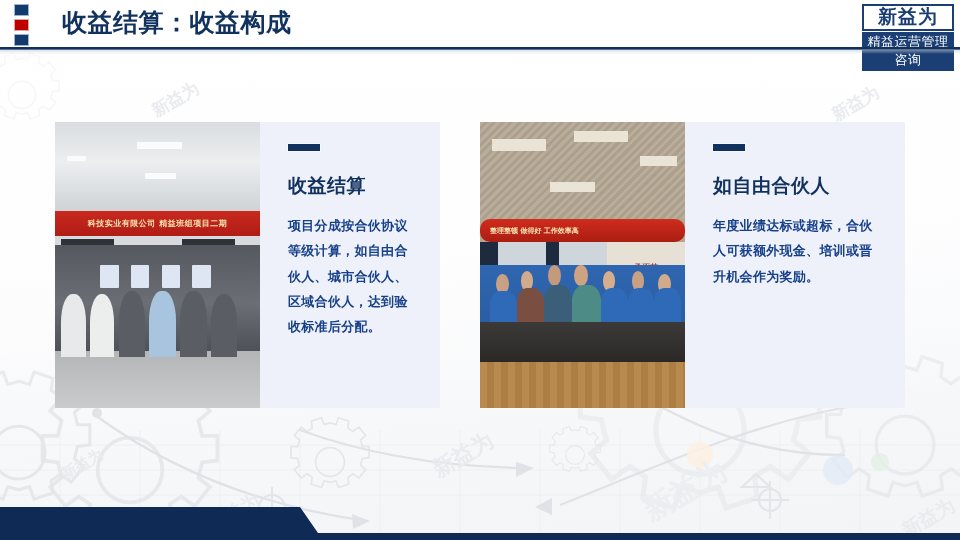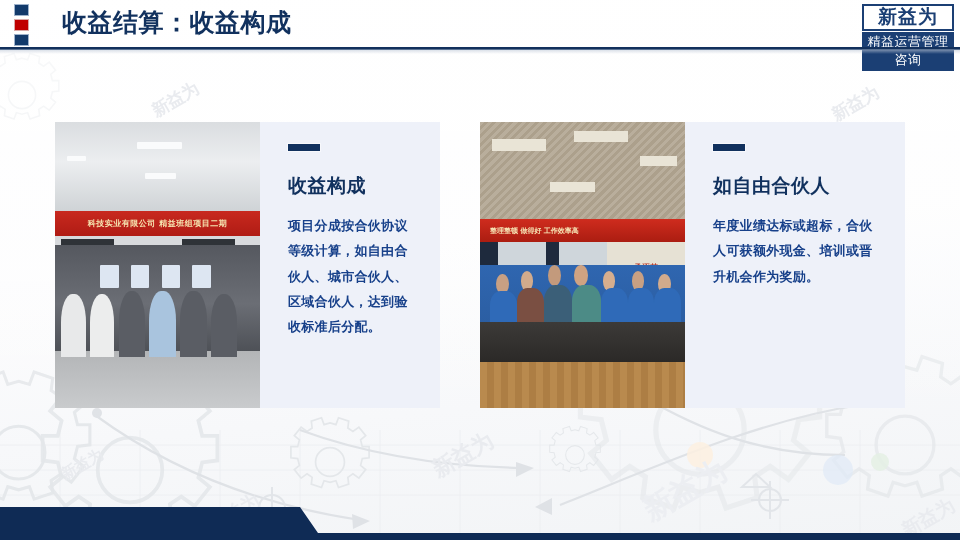--- a/index.html
+++ b/index.html
@@ -118,21 +118,21 @@
   .person{ position:absolute; border-radius:45% 45% 0 0; }
 
   
   .p2{ position:absolute; inset:0; background:#b6a68e; }
   .p2-ceiling{ position:absolute; left:0; top:0; width:100%; height:34%;
     background:repeating-linear-gradient(135deg,#b9ae9c 0 3px,#aca08c 3px 6px); }
   .p2-ceilpanel{ position:absolute; background:#e9e4d6; }
   .p2-banner{ position:absolute; left:0; top:34%; width:100%; height:8%;
     background:linear-gradient(to bottom,#cf2c1e,#ab1d11);
     color:#f7e6b6; font-size:7px; font-weight:700;
-    display:flex; align-items:center; padding-left:10px; white-space:nowrap; overflow:hidden; }
+    display:flex; align-items:center; padding-left:10px; white-space:nowrap; overflow:hidden;border-radius:10px; }
   .p2-wallL{ position:absolute; left:0; top:42%; width:62%; height:18%;
     background:linear-gradient(to right,#1e2a3d 0 14%,#cfd6db 14% 52%,#1e2a3d 52% 62%,#cfd6db 62% 100%); }
   .p2-wallR{ position:absolute; left:62%; top:42%; width:38%; height:18%;
     background:#e6e1d4; color:#b6392a; font-size:8px; font-weight:700;
     display:flex; align-items:center; justify-content:center; }
   .p2-aud{ position:absolute; left:0; top:50%; width:100%; height:26%;
     background:linear-gradient(to bottom,#2f66b0,#2a5c9f); }
   .p2-table{ position:absolute; left:0; top:70%; width:100%; height:14%;
     background:linear-gradient(to bottom,#3c3a38,#2b2927); }
   .p2-floor{ position:absolute; left:0; bottom:0; width:100%; height:16%;
@@ -282,21 +282,21 @@
         <div class="person" style="left:76%; top:60%; width:13%; height:22%; background:#5a5d64;"></div>
         <div class="person" style="left:22%; top:50%; width:9%;  height:8%;  background:#dde6f2; border-radius:1px;"></div>
         <div class="person" style="left:37%; top:50%; width:9%;  height:8%;  background:#dde6f2; border-radius:1px;"></div>
         <div class="person" style="left:52%; top:50%; width:9%;  height:8%;  background:#dde6f2; border-radius:1px;"></div>
         <div class="person" style="left:67%; top:50%; width:9%;  height:8%;  background:#dde6f2; border-radius:1px;"></div>
       </div>
     </div>
 
     <div class="card-body">
       <div class="accent-dash"></div>
-      <div class="card-heading">收益构成</div>
+      <div class="card-heading">收益结算</div>
       <div class="card-text">项目分成按合伙协议等级计算，如自由合伙人、城市合伙人、区域合伙人，达到验收标准后分配。</div>
     </div>
   </div>
 
   <div class="card" id="card-right">
 
     <div class="card-photo">
       <div class="p2">
         <div class="p2-ceiling"></div>
         <div class="p2-ceilpanel" style="left:6%;  top:6%;  width:26%; height:4%;"></div>

